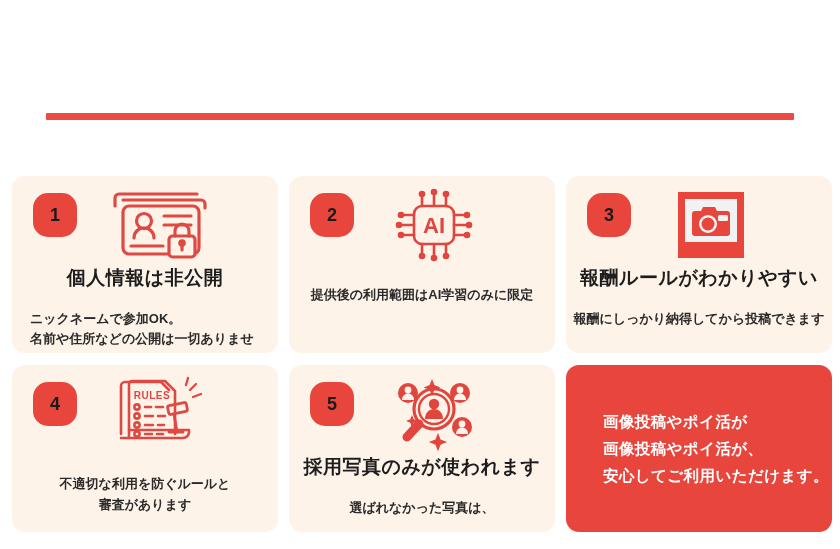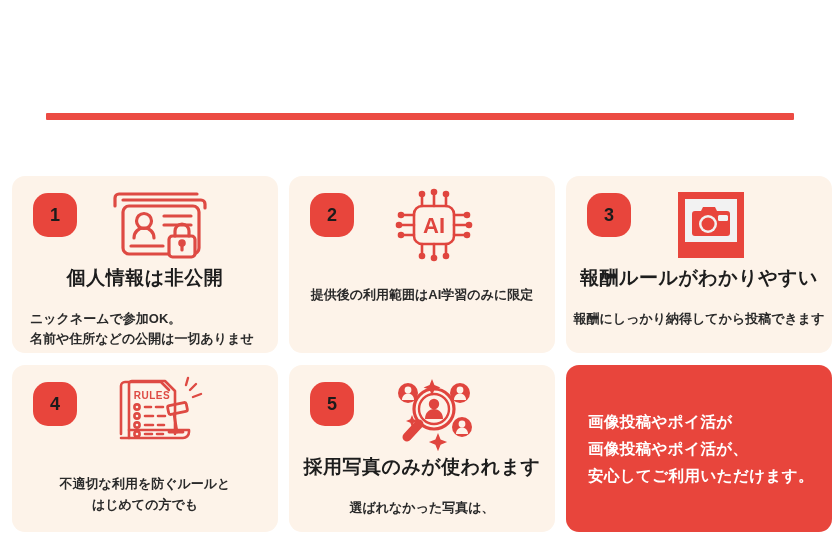--- a/index.html
+++ b/index.html
@@ -132,21 +132,21 @@
     font-size: 13px;
     font-weight: 700;
     color: #2a2a2a;
     line-height: 1.58;
   }
 
   .card-desc.left { text-align: left; padding-left: 12px; }
 
   
   .accent-text {
-    padding-left: 22px;
+    padding-left: 37px;
     color: #ffffff;
     font-size: 15.5px;
     font-weight: 700;
     line-height: 1.75;
     letter-spacing: 0.4px;
   }
   .accent-text div { white-space: nowrap; }
 </style>
 </head>
 <body>
@@ -253,21 +253,21 @@
             <rect x="61" y="28" width="19" height="9" rx="2" transform="rotate(-12 70.5 32.5)"></rect>
             <path d="M67 38 L70 56"></path>
             <path d="M62 56 h14"></path>
           </g>
           <path d="M83 14 l6 -6 M86 21 l8 -3 M79 9 l2 -7" stroke-width="2.4"></path>
         </svg>
       </div>
       <div class="card-text">
         <div class="card-desc">
           <div>不適切な利用を防ぐルールと</div>
-          <div>はじめての方でも</div>
+          <div>審査があります</div>
         </div>
       </div>
     </div>
 
     <div class="card">
       <div class="badge">5</div>
       <div class="icon-wrap">
         <svg width="96" height="78" viewBox="0 0 96 78">
           <g fill="#E0453E">
             <circle cx="22" cy="18" r="10"></circle>

